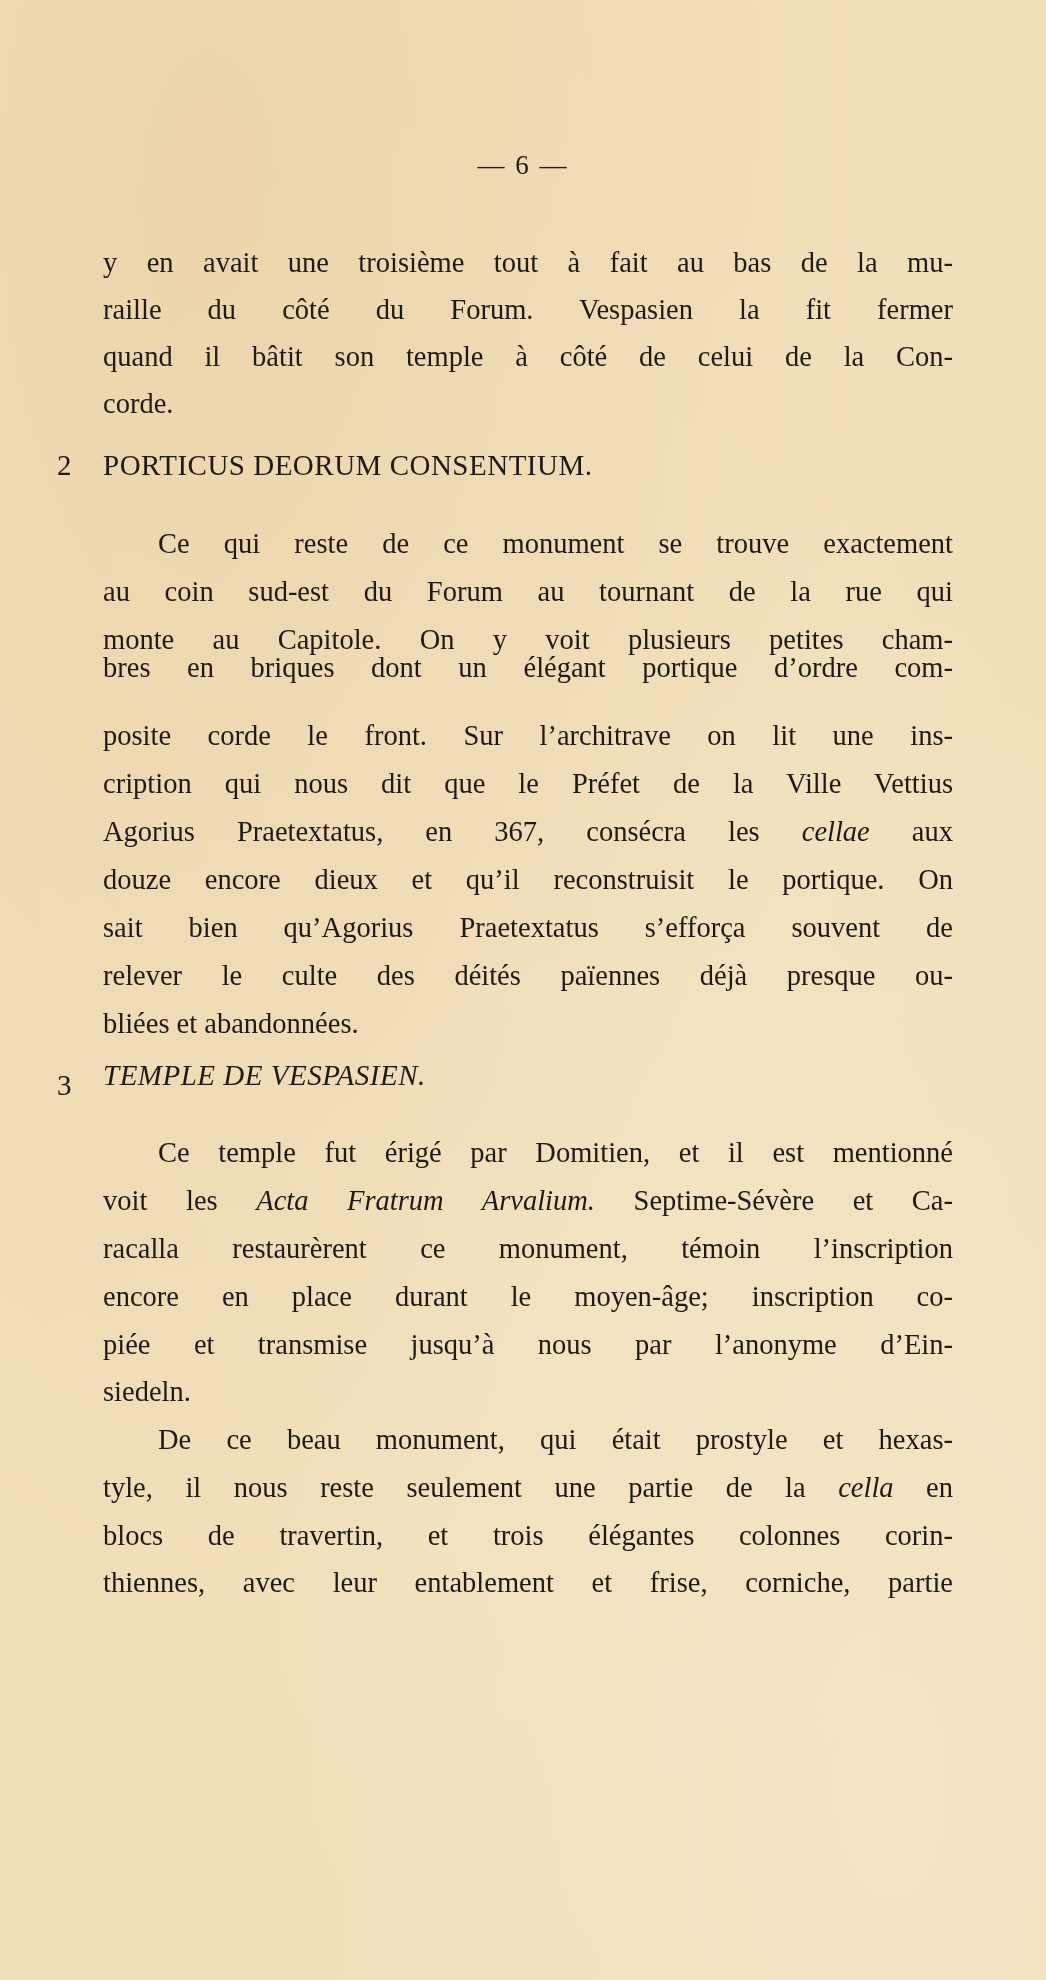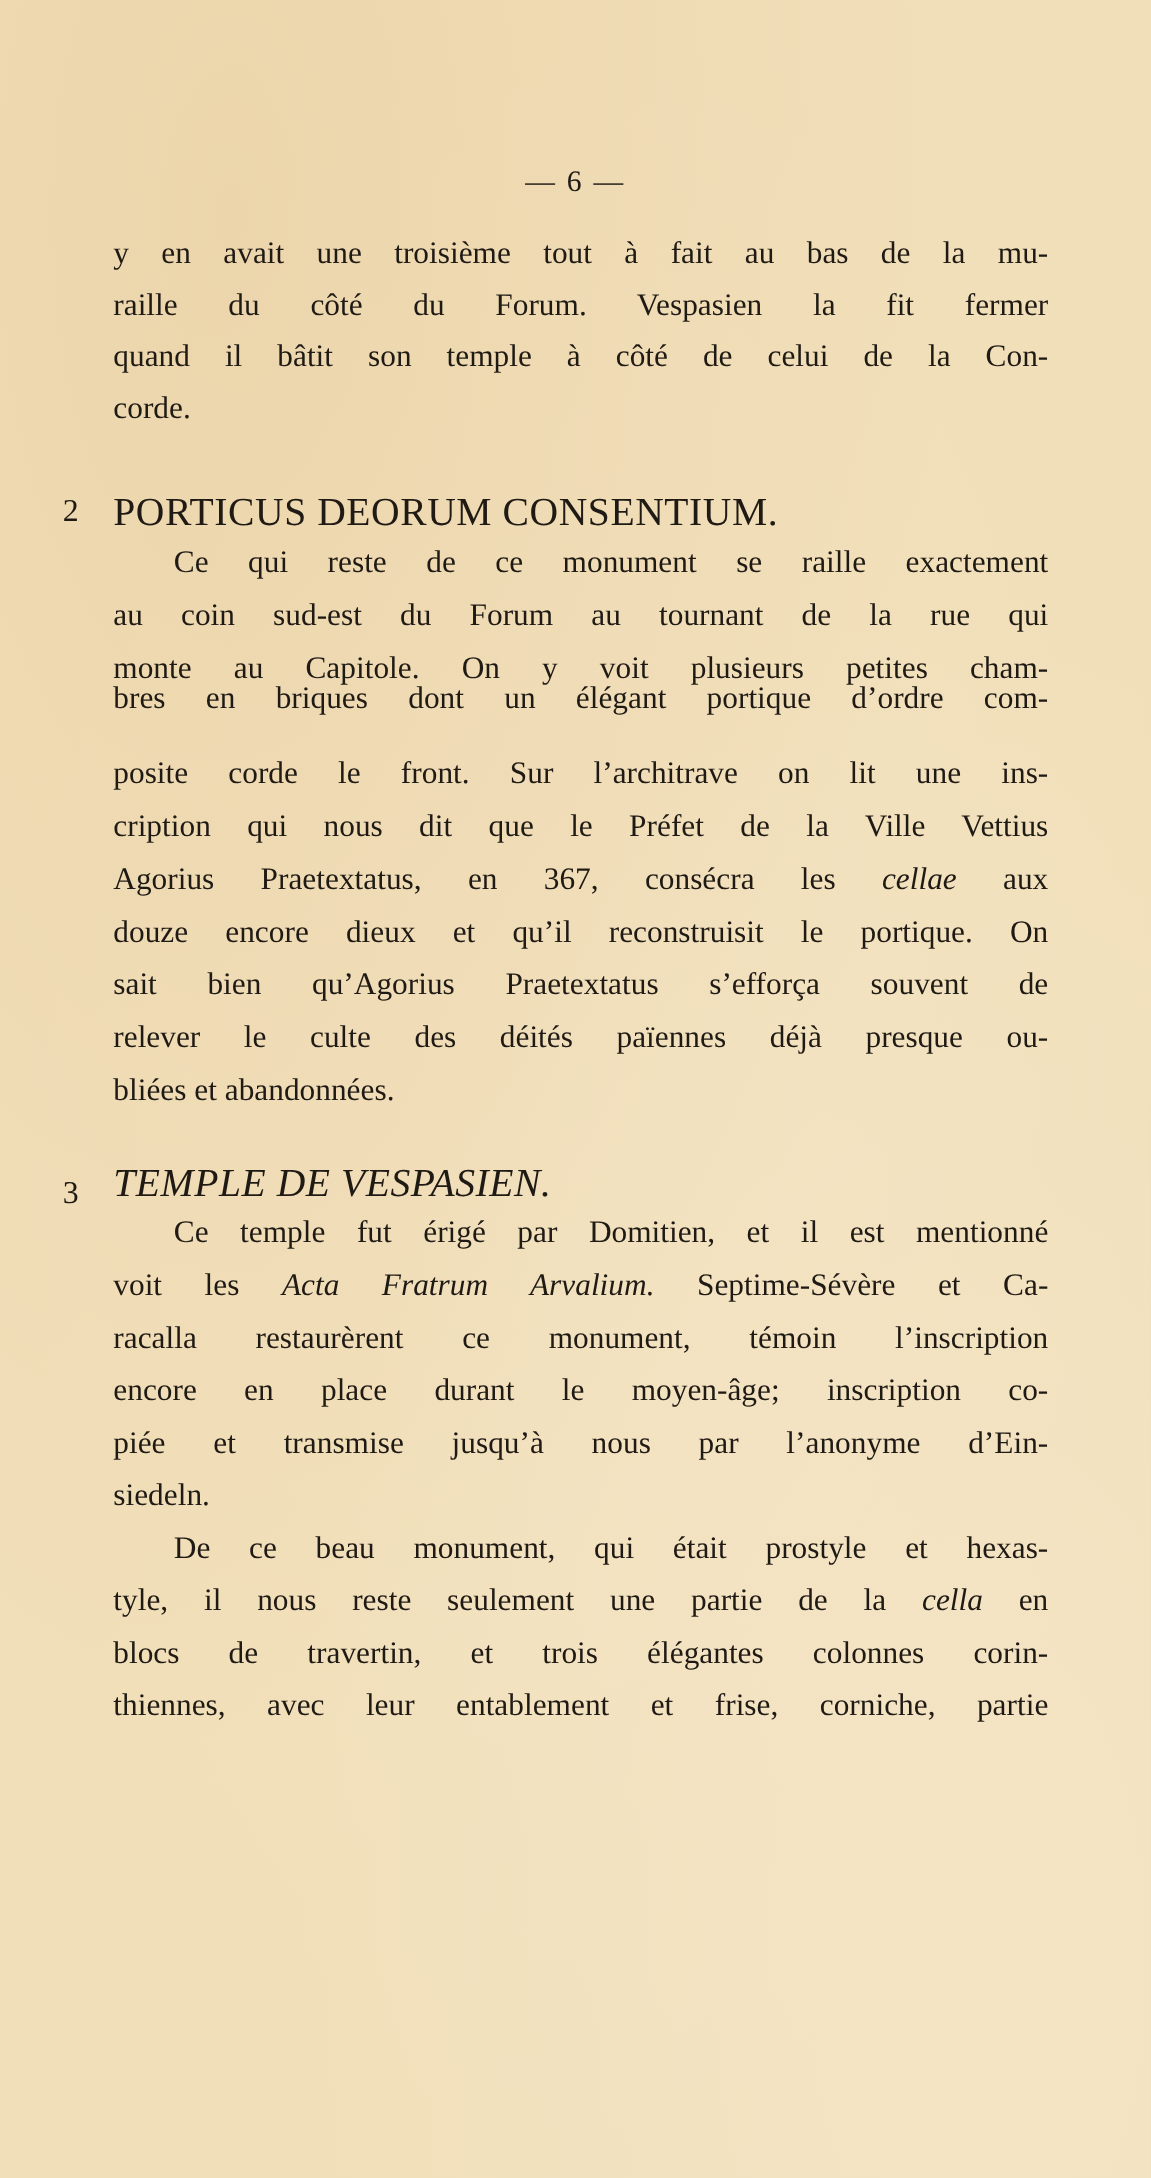--- a/index.html
+++ b/index.html
@@ -20,26 +20,27 @@
     text-align: center; font-size: 27px; letter-spacing: 2px;
   }
   .col {
     position: absolute; left: 103px; width: 850px;
     font-size: 28.5px;
   }
   .line {
     position: absolute; left: 0; width: 850px; height: 40px;
     white-space: nowrap; text-align: justify; text-align-last: justify;
     line-height: 40px;
+    margin-top: 32px;
   }
   .line.last { text-align-last: left; }
   .line.indent { left: 55px; width: 795px; }
   .heading {
     position: absolute; left: 0; height: 40px; line-height: 40px;
-    font-size: 36px; letter-spacing: 0.5px; white-space: nowrap;
+    font-size: 29px; letter-spacing: 0.5px; white-space: nowrap;
   }
   .num {
     position: absolute; left: 57px; font-size: 29px; line-height: 40px;
   }
   .num.low { transform: translateY(10px); }
   i { font-style: italic; }
 </style>
 </head>
 <body>
 
@@ -53,21 +54,21 @@
       <div class="line" style="top:211px;">y en avait une troisième tout à fait au bas de la mu-</div>
       <div class="line" style="top:258px;">raille du côté du Forum. Vespasien la fit fermer</div>
       <div class="line" style="top:305px;">quand il bâtit son temple à côté de celui de la Con-</div>
       <div class="line last" style="top:352px;">corde.</div>
     </div>
 
     <div>
       <div class="num" style="top:445px; left:-46px;">2</div>
       <div class="heading" style="top:445px;">PORTICUS DEORUM CONSENTIUM.</div>
 
-      <div class="line indent" style="top:492px;">Ce qui reste de ce monument se raille exactement</div>
+      <div class="line indent" style="top:492px;">Ce qui reste de ce monument se trouve exactement</div>
       <div class="line" style="top:540px;">au coin sud-est du Forum au tournant de la rue qui</div>
       <div class="line" style="top:588px;">monte au Capitole. On y voit plusieurs petites cham-</div>
       <div class="line" style="top:616px;">bres en briques dont un élégant portique d’ordre com-</div>
       <div class="line" style="top:684px;">posite corde le front. Sur l’architrave on lit une ins-</div>
       <div class="line" style="top:732px;">cription qui nous dit que le Préfet de la Ville Vettius</div>
       <div class="line" style="top:780px;"><span>Agorius Praetextatus, en 367, consécra les </span><i>cellae</i><span> aux</span></div>
       <div class="line" style="top:828px;">douze encore dieux et qu’il reconstruisit le portique. On</div>
       <div class="line" style="top:876px;">sait bien qu’Agorius Praetextatus s’efforça souvent de</div>
       <div class="line" style="top:924px;">relever le culte des déités païennes déjà presque ou-</div>
       <div class="line last" style="top:972px;">bliées et abandonnées.</div>

